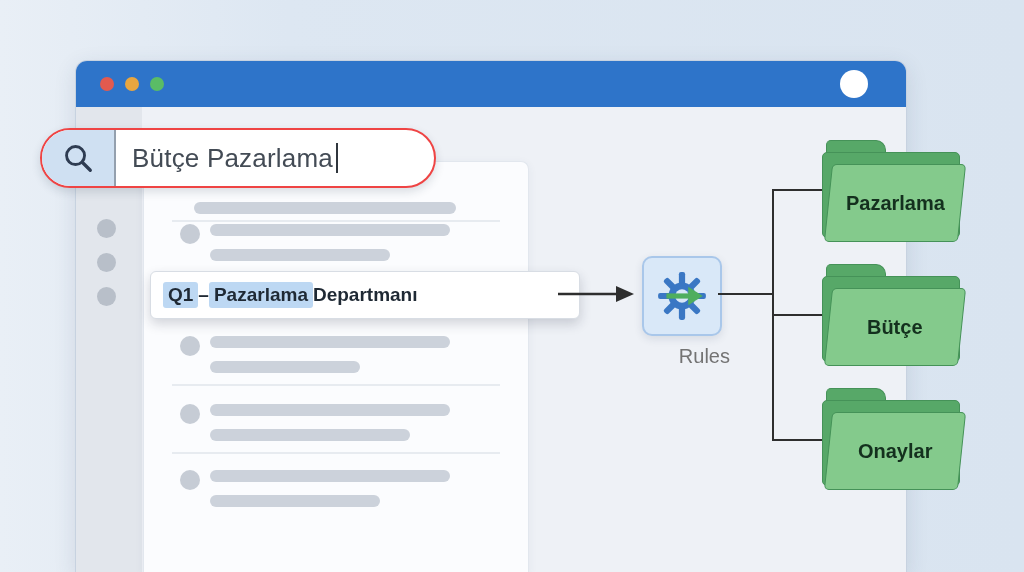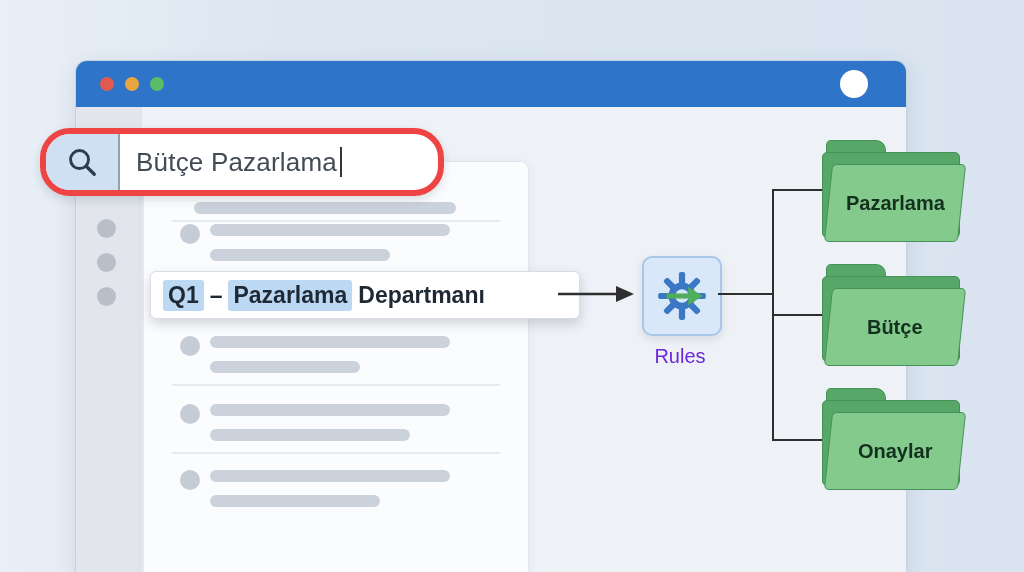--- a/index.html
+++ b/index.html
@@ -38,41 +38,41 @@
     border-radius:8px 8px 0 0;
     box-shadow:0 2px 10px rgba(50,70,100,.06);
   }
   .ph-bar{position:absolute;height:12px;border-radius:6px;background:#ccd2db;}
   .ph-div{position:absolute;left:28px;right:28px;height:2px;background:#e7ebf0;}
   .ph-dot{position:absolute;width:20px;height:20px;border-radius:50%;background:#c6ccd5;}
 
   
   .search{
     left:40px;top:128px;width:392px;height:56px;
-    background:#ffffff;border:6px solid #ef4444;border-radius:30px;
+    background:#ffffff;border:2px solid #ef4444;border-radius:30px;
     box-shadow:0 4px 10px rgba(30,45,70,.15);
     display:flex;align-items:stretch;overflow:hidden;
   }
   .search-icon-wrap{
     width:72px;flex:0 0 72px;background:#cfe0f2;border-right:2px solid #94a0ae;
     display:flex;align-items:center;justify-content:center;
   }
   .search-text{
     flex:1;display:flex;align-items:center;padding-left:16px;
     font-size:26px;color:#434b55;letter-spacing:.2px;white-space:nowrap;
   }
   .caret{display:inline-block;width:2px;height:30px;background:#30363d;margin-left:3px;}
 
   
   .card{
     left:150px;top:271px;width:408px;height:46px;
     background:#ffffff;border:1px solid #d8dde4;border-radius:6px;
     box-shadow:0 5px 12px rgba(25,35,55,.18);
-    display:flex;align-items:center;padding:0 8px 0 12px;gap:6px;
-    font-size:23px;font-weight:600;color:#1f2934;white-space:nowrap;
+    display:flex;align-items:center;padding:0 8px 0 12px;gap:0;
+    font-size:19px;font-weight:600;color:#1f2934;white-space:nowrap;
   }
   .hl{padding:2px 5px;border-radius:3px;}
   .hl-blue{background:var(--highlight-blue,#bdd8f3);}
   .hl-green{background:var(--highlight-green,#c8eacb);}
 
   
   .flow-arrow{left:556px;top:282px;}
   .conn{background:#2e2e2e;}
   .c-rules{left:718px;top:293px;width:56px;height:2px;}
   .c-trunk{left:772px;top:189px;width:2px;height:252px;}
@@ -82,22 +82,22 @@
 
   
   .rules-box{
     left:642px;top:256px;width:76px;height:76px;
     background:var(--rules-bg,#d9e8f8);
     border:2px solid var(--rules-border,#a9c7ea);border-radius:10px;
     display:flex;align-items:center;justify-content:center;
     box-shadow:0 3px 8px rgba(40,60,90,.12);
   }
   .rules-label{
-    left:630px;top:345px;width:100px;text-align:center;
-    font-size:20px;color:#6d28d9;font-weight:500;
+    left:630px;top:345px;width:100px;text-align:right;
+    font-size:20px;color:#737373;font-weight:500;
   }
 
   
   .folder{width:142px;height:100px;}
   .f-tab{position:absolute;left:4px;top:0;width:58px;height:18px;
     background:var(--folder-dark,#57a868);border:1.5px solid #459258;border-bottom:none;
     border-radius:5px 10px 0 0;}
   .f-back{position:absolute;left:0;top:12px;width:136px;height:84px;
     background:var(--folder-dark,#57a868);border:1.5px solid #459258;border-radius:5px;}
   .f-front{position:absolute;left:6px;top:24px;width:132px;height:76px;

